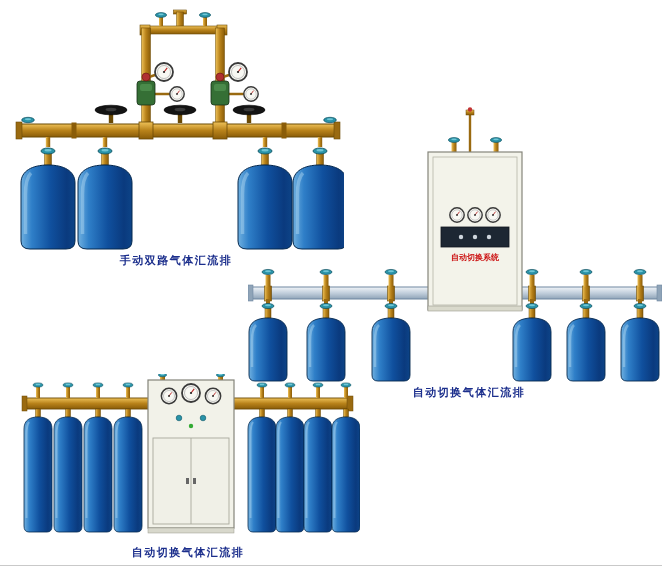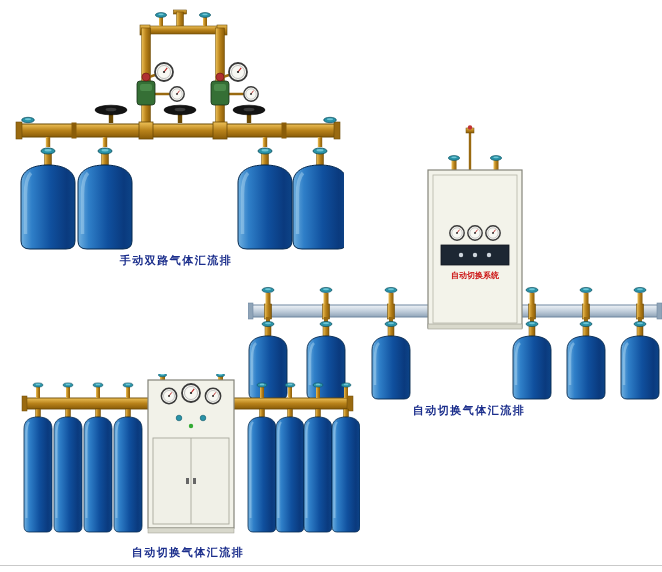--- a/index.html
+++ b/index.html
@@ -13,21 +13,21 @@
   .page { position:absolute; inset:0; background:#fff; }
   figure { position:absolute; margin:0; }
   figcaption {
     text-align:center;
     font-weight:bold;
     font-size:11px;
     color:#1b2e8c;
     letter-spacing:1.5px;
   }
   .fig-1 { left:8px;   top:6px;   width:336px; }
-  .fig-2 { left:248px; top:125px; width:414px; }
+  .fig-2 { left:248px; top:107px; width:414px; }
   .fig-3 { left:16px;  top:374px; width:344px; }
   .fig-2 figcaption { transform:translateX(14px); }
   .fig-1 figcaption { margin-top:3px; }
   .fig-3 figcaption { margin-top:3px; }
   svg { display:block; }
   svg text { font-family:"Liberation Sans","DejaVu Sans",sans-serif; }
   .bottom-line { position:absolute; left:0; right:0; top:565px; height:1px; background:#c9c9c9; }
 </style>
 </head>
 <body>

